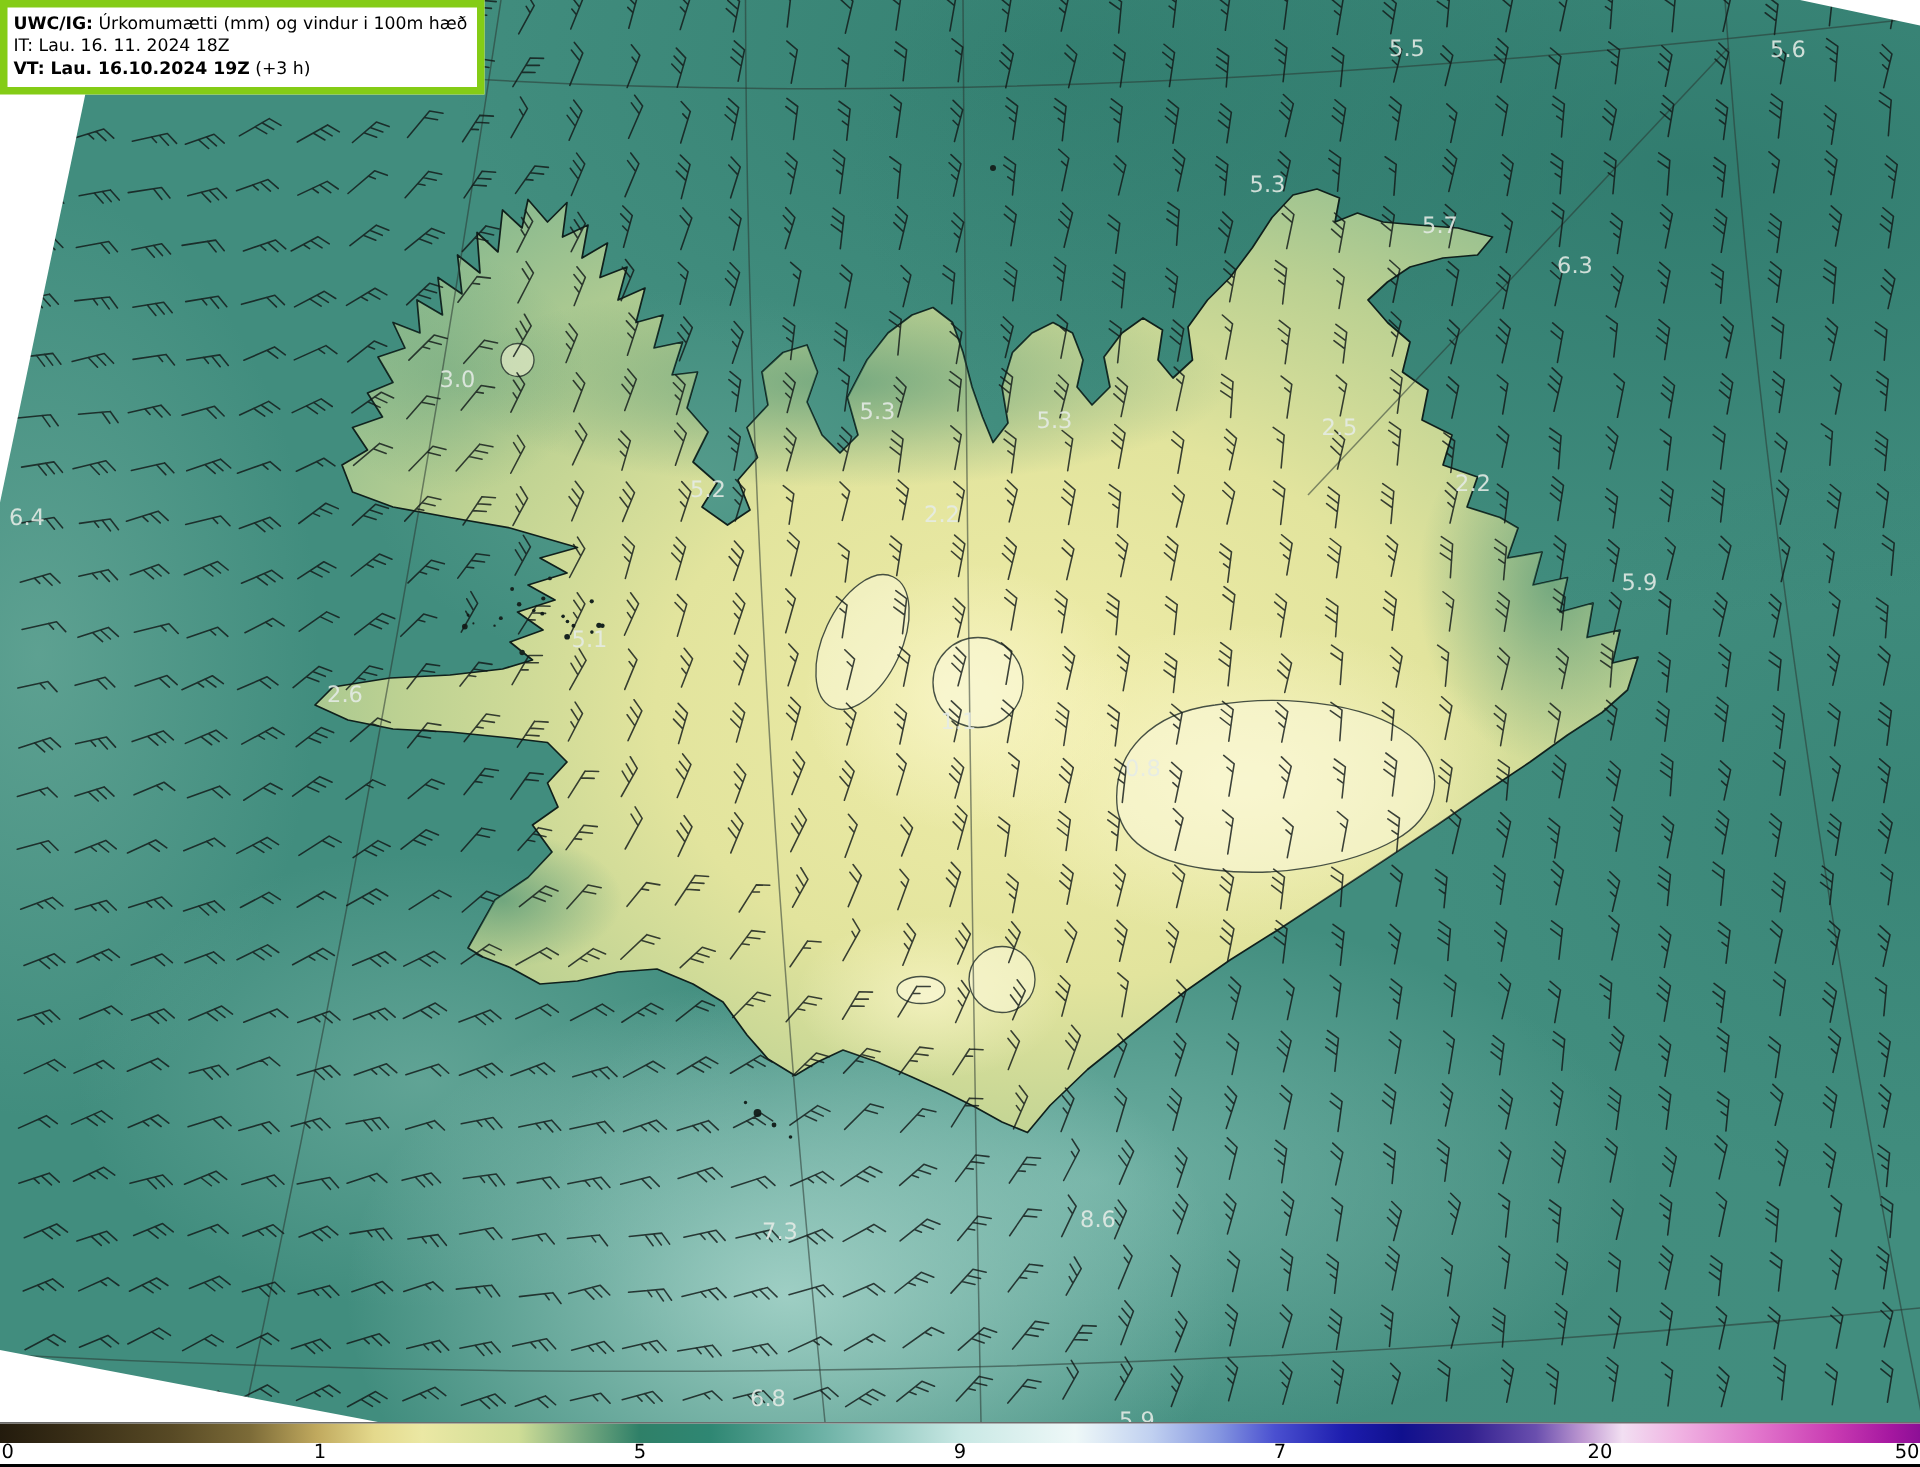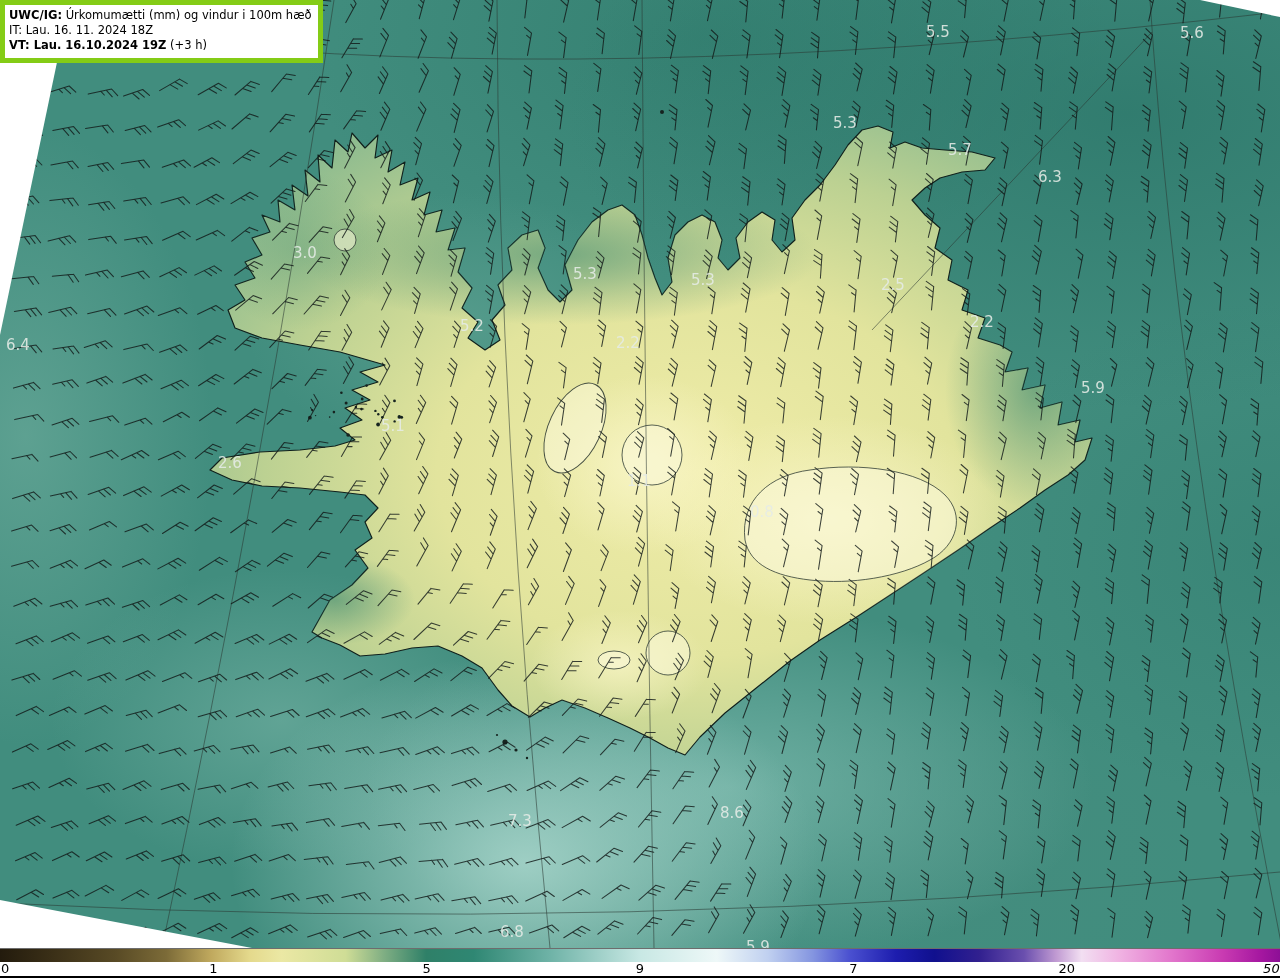--- a/index.html
+++ b/index.html
@@ -35,21 +35,21 @@
   #titlebox b{font-weight:bold;}
   
   #colorbar{position:absolute;left:0;top:948px;width:1280px;height:30px;background:#fff;
       border-bottom:2px solid #000;box-sizing:border-box;}
   #cbar{position:absolute;left:0;top:0;width:1280px;height:14px;
       border-top:1px solid #6d6d6d;box-sizing:border-box;}
   #cticks{position:absolute;left:0;top:14px;width:1280px;height:14px;}
   #cticks span{position:absolute;top:0;font-size:13px;color:#000;transform:translateX(-50%);
       font-family:"DejaVu Sans",sans-serif;line-height:14px;}
   #cticks span:first-child{transform:translateX(1px);}
-  #cticks span:last-child{transform:translateX(-102%);font-style:italic;}
+  #cticks span:last-child{transform:translateX(-102%);}
 </style>
 </head>
 <body>
 
 <div id="stage">
   <div id="map">
     <div id="sea"></div>
 
     <svg id="mapsvg" width="1280" height="948" viewBox="0 0 1280 948">
       <defs>

